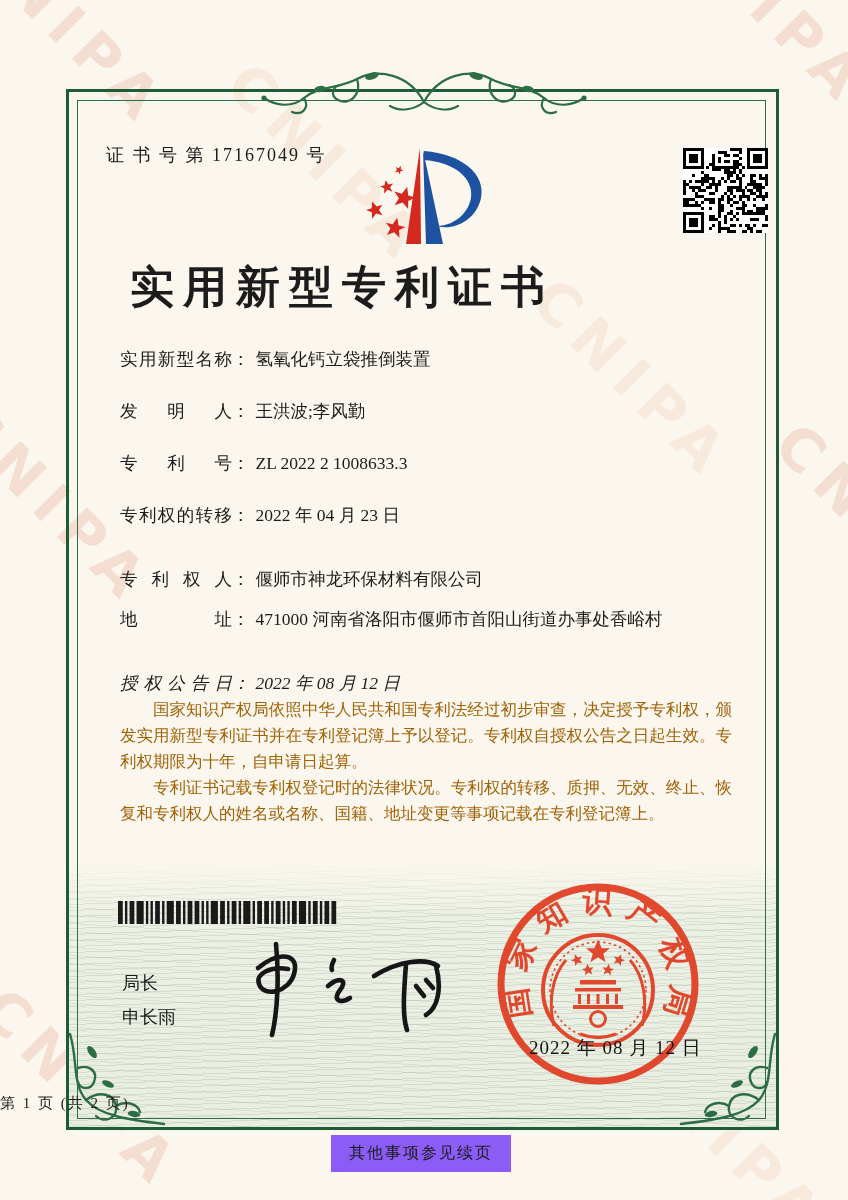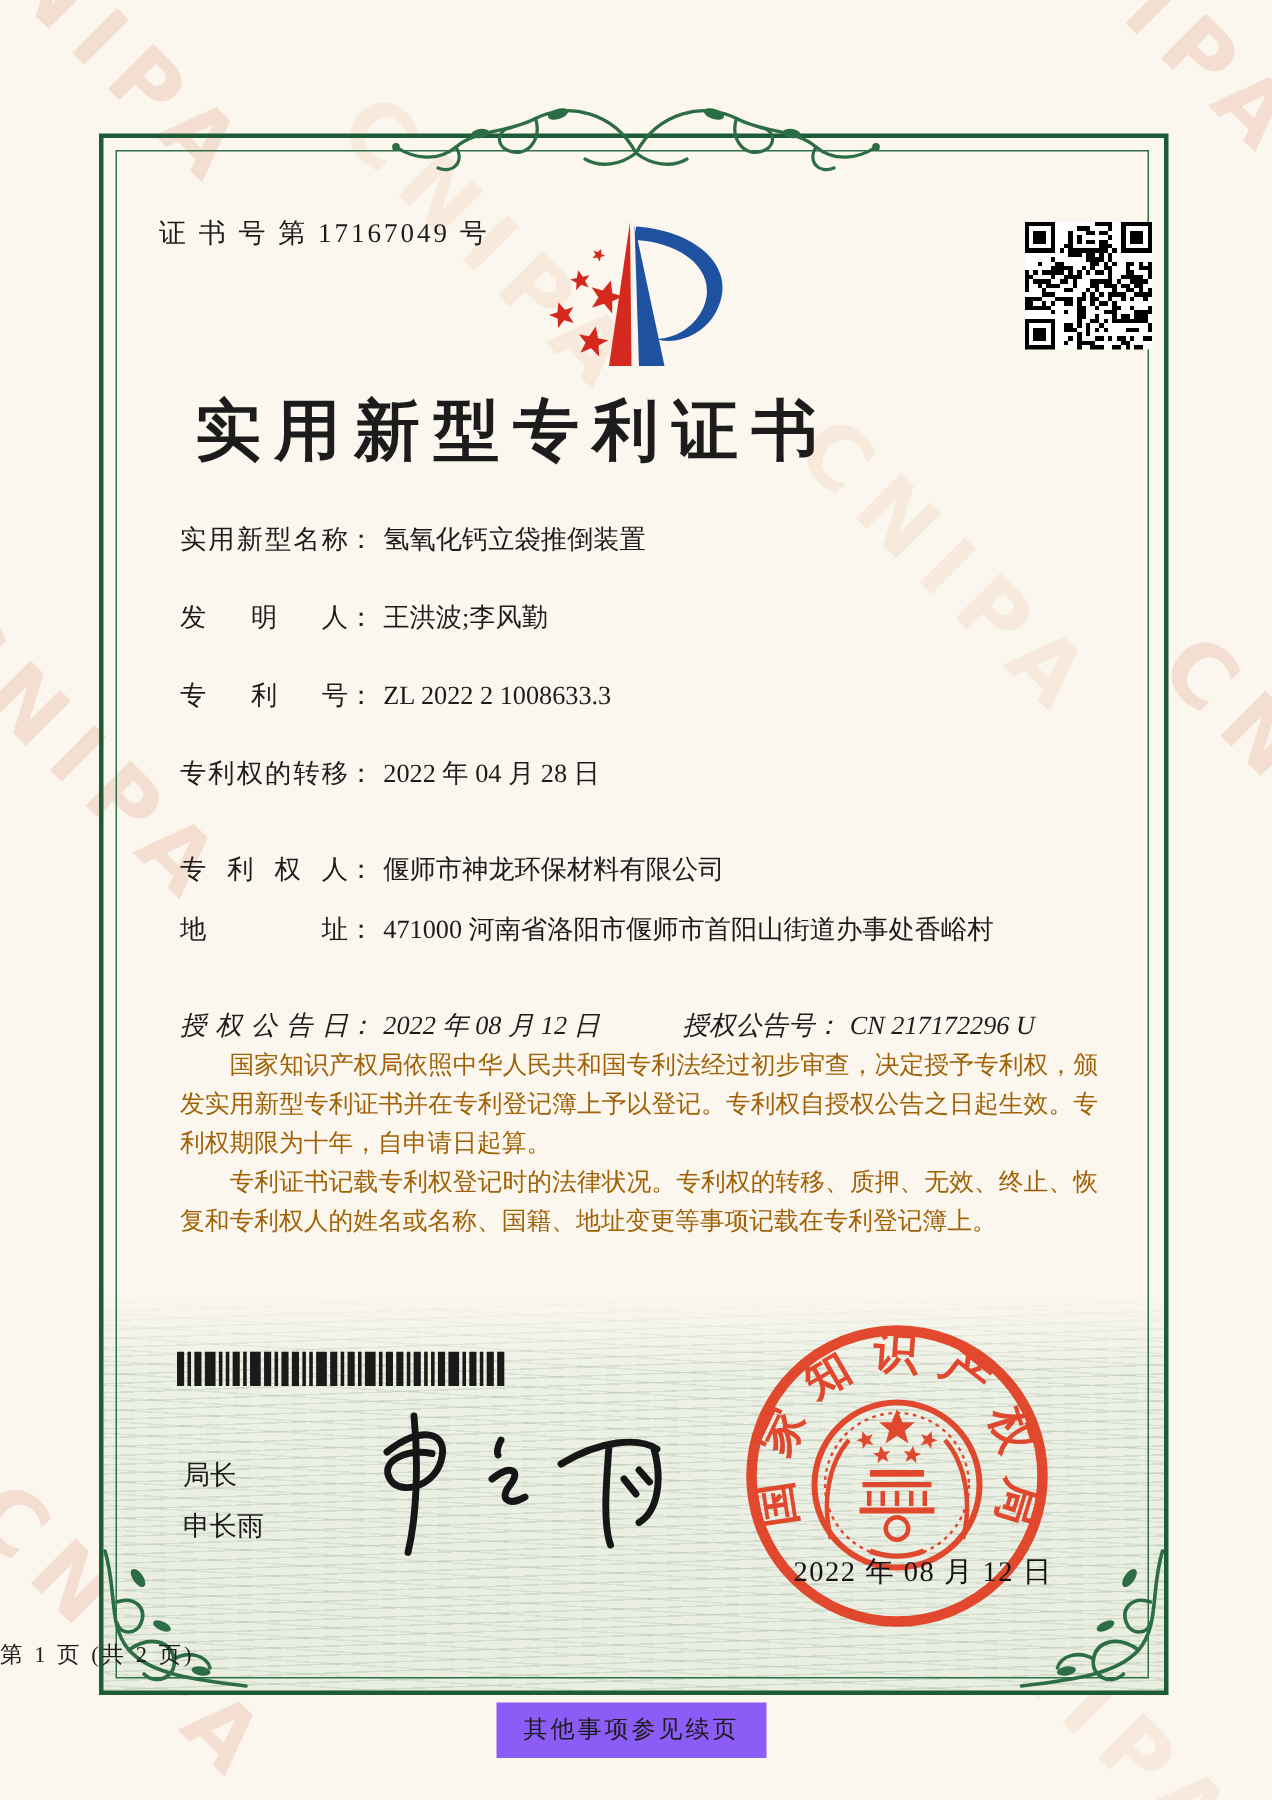--- a/index.html
+++ b/index.html
@@ -448,33 +448,30 @@
     <div class="frow" style="top:0;">
       <span class="flabel">实用新型名称</span><span class="fcolon">：</span><span>氢氧化钙立袋推倒装置</span>
     </div>
     <div class="frow" style="top:52px;">
       <span class="flabel">发明人</span><span class="fcolon">：</span><span>王洪波;李风勤</span>
     </div>
     <div class="frow" style="top:104px;">
       <span class="flabel">专利号</span><span class="fcolon">：</span><span>ZL 2022 2 1008633.3</span>
     </div>
     <div class="frow" style="top:156px;">
-      <span class="flabel">专利权的转移</span><span class="fcolon">：</span><span>2022 年 04 月 28 日</span>
+      <span class="flabel">专利权的转移</span><span class="fcolon">：</span><span>2022 年 04 月 23 日</span>
     </div>
     <div class="frow" style="top:220px;">
       <span class="flabel">专利权人</span><span class="fcolon">：</span><span>偃师市神龙环保材料有限公司</span>
     </div>
     <div class="frow" style="top:260px;">
       <span class="flabel">地址</span><span class="fcolon">：</span><span>471000  河南省洛阳市偃师市首阳山街道办事处香峪村</span>
     </div>
     <div class="frow" style="top:324px;font-style:italic;">
       <span class="flabel">授权公告日</span><span class="fcolon">：</span><span>2022 年 08 月 12 日</span>
-      <span class="fpair2">
-        <span class="flabel">授权公告号</span><span class="fcolon">：</span><span>CN 217172296 U</span>
-      </span>
     </div>
   </div>
 
   <div class="paras">
     <p>国家知识产权局依照中华人民共和国专利法经过初步审查，决定授予专利权，颁发实用新型专利证书并在专利登记簿上予以登记。专利权自授权公告之日起生效。专利权期限为十年，自申请日起算。</p>
     <p>专利证书记载专利权登记时的法律状况。专利权的转移、质押、无效、终止、恢复和专利权人的姓名或名称、国籍、地址变更等事项记载在专利登记簿上。</p>
   </div>
 
   <svg class="barcode" id="barcode-svg" width="222" height="23" viewBox="0 0 140 23" preserveAspectRatio="none">
       <rect x="0" y="0" width="3" height="23" fill="#1a1a1a"></rect>

